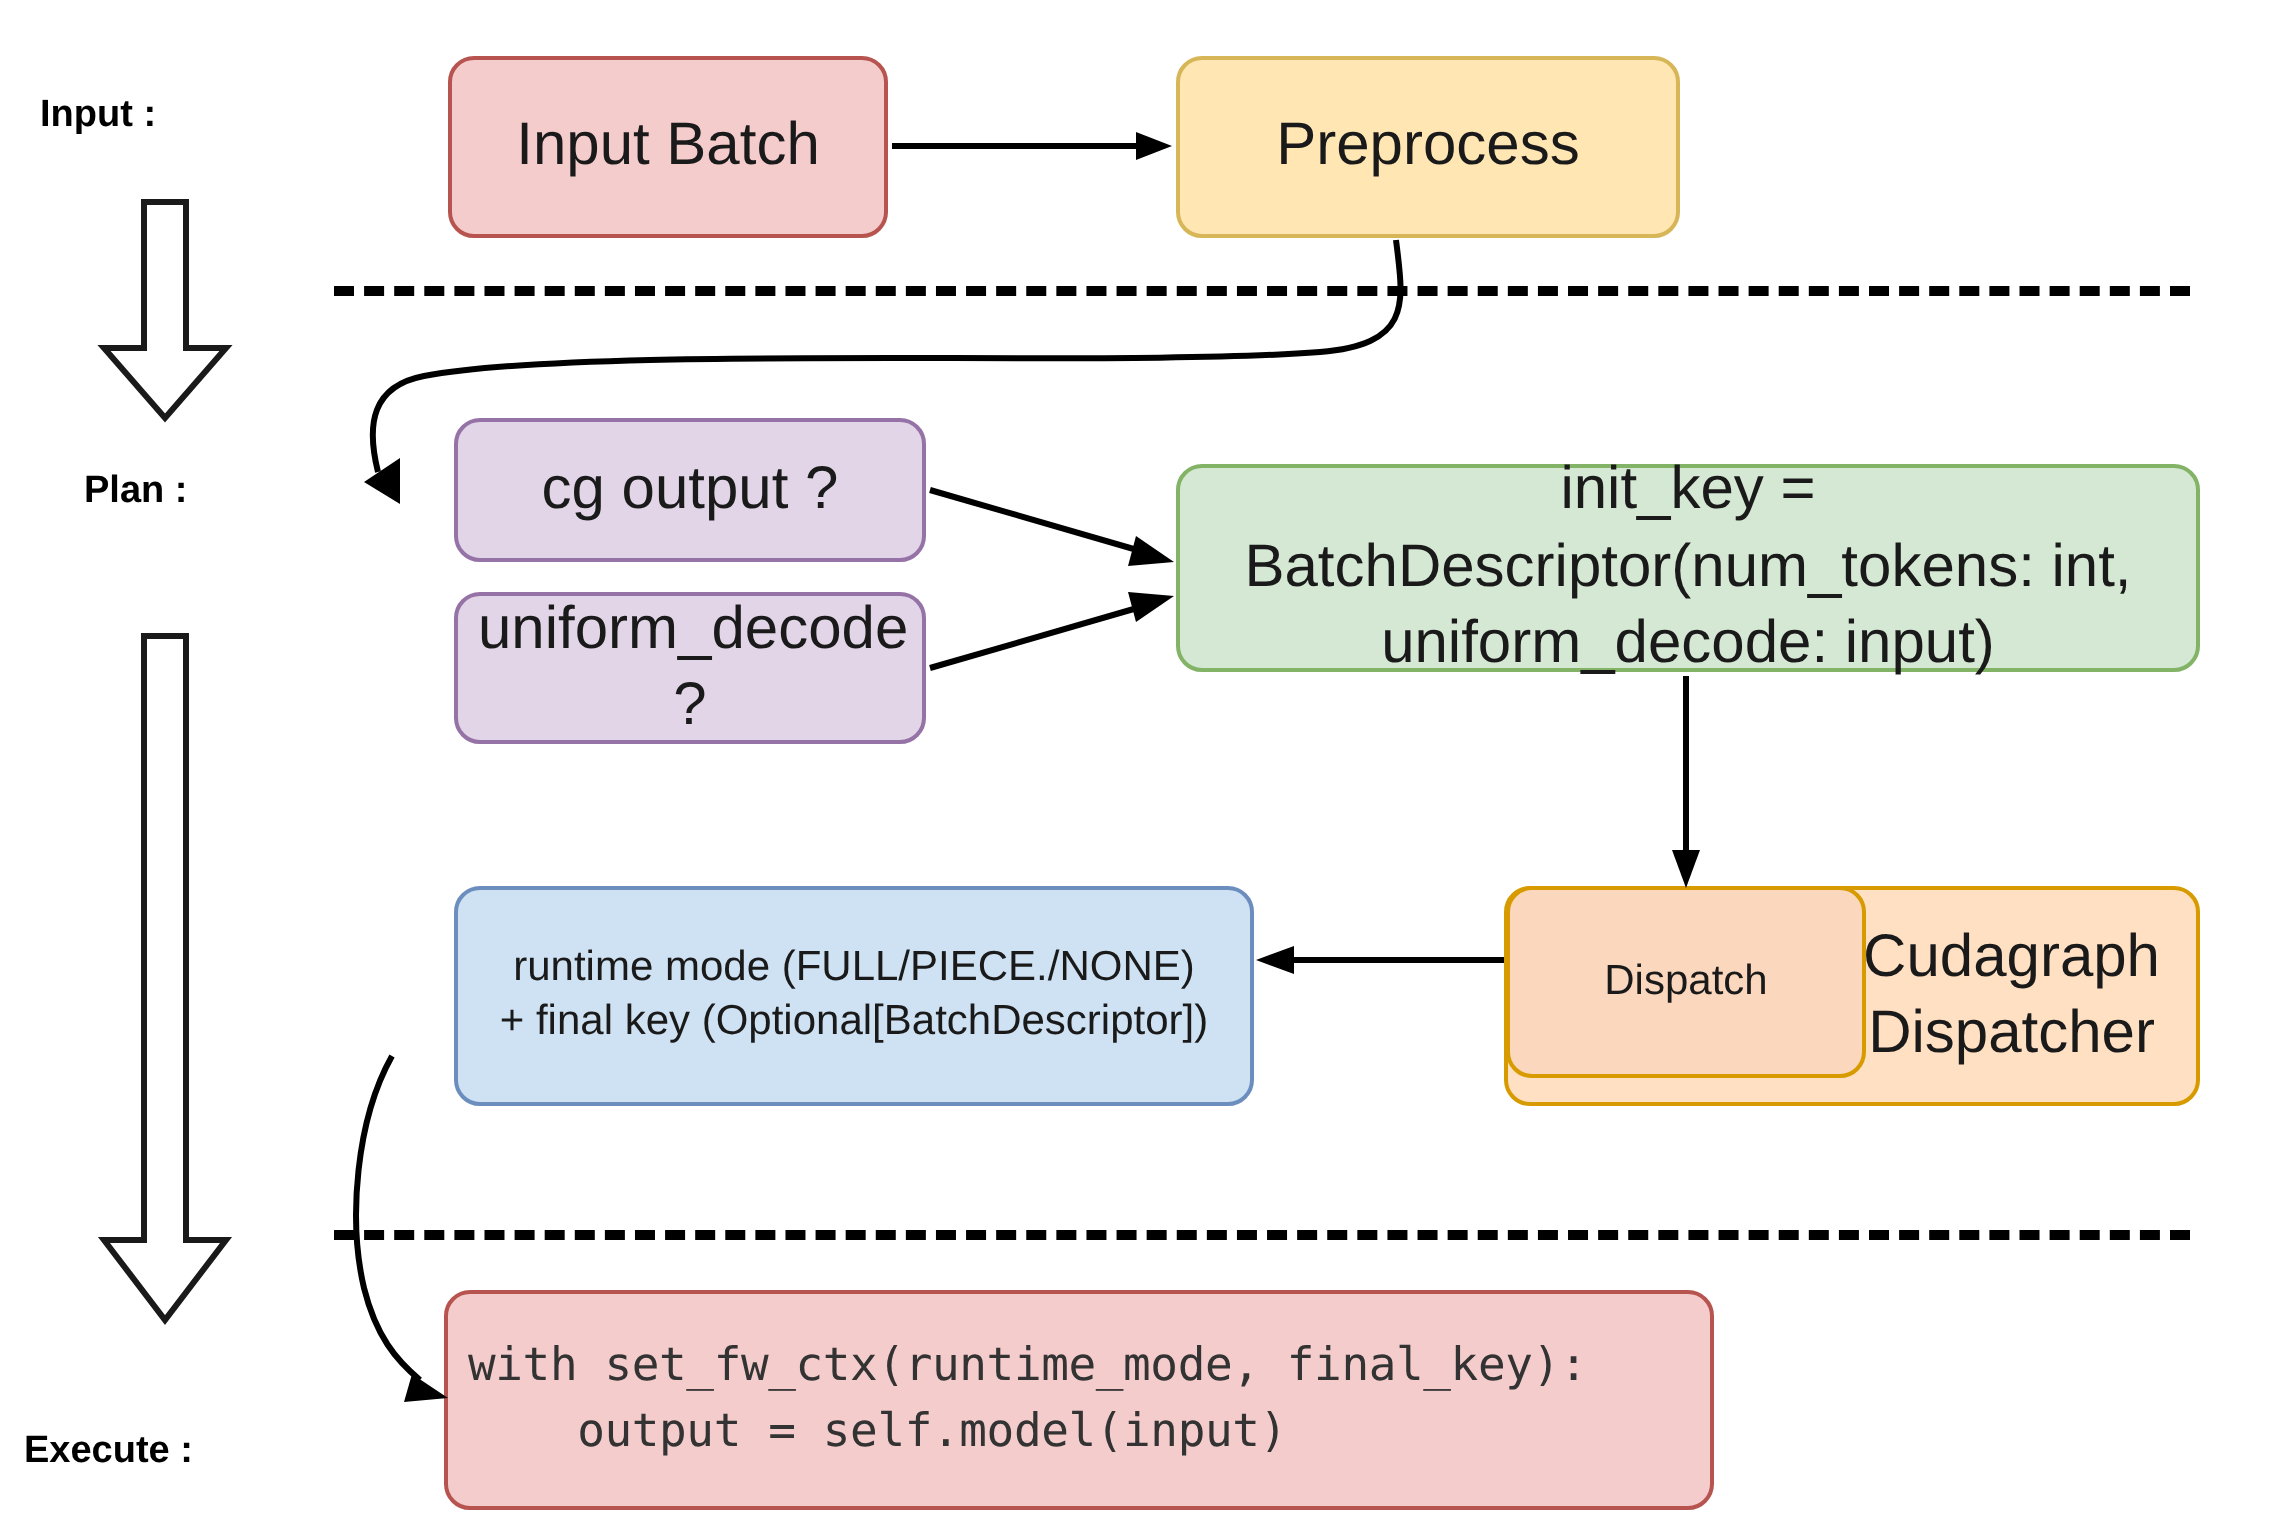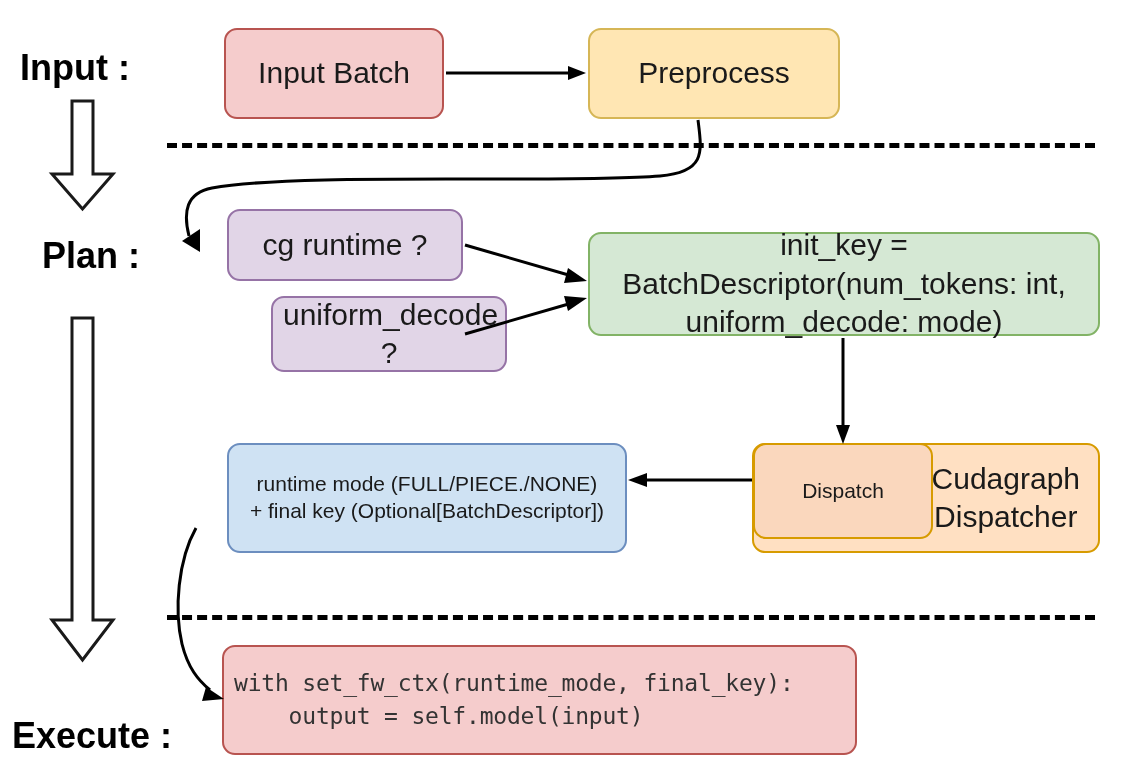--- a/index.html
+++ b/index.html
@@ -14,21 +14,21 @@
     position: relative;
     width: 1142px;
     height: 770px;
     background: #ffffff;
     overflow: hidden;
   }
   .stage-label {
     position: absolute;
     font-family: "Liberation Sans", sans-serif;
     font-weight: bold;
-    font-size: 36px;
+    font-size: 19px;
     color: #000000;
     white-space: nowrap;
     letter-spacing: 0px;
   }
   .node {
     position: absolute;
     box-sizing: border-box;
     border-radius: 13px;
     border: 2px solid #000;
     display: flex;
@@ -130,30 +130,30 @@
 
   <div class="node node-pink" style="left:224px; top:28px; width:220px; height:91px;">
     <span class="txt">Input Batch</span>
   </div>
 
   <div class="node node-yellow" style="left:588px; top:28px; width:252px; height:91px;">
     <span class="txt">Preprocess</span>
   </div>
 
   <div class="node node-purple" style="left:227px; top:209px; width:236px; height:72px;">
-    <span class="txt">cg runtime ?</span>
-  </div>
-
-  <div class="node node-purple" style="left:227px; top:296px; width:236px; height:76px;margin-left:44px;">
+    <span class="txt">cg output ?</span>
+  </div>
+
+  <div class="node node-purple" style="left:227px; top:296px; width:236px; height:76px;">
     <span class="txt">uniform_decode ?</span>
   </div>
 
   <div class="node node-green" style="left:588px; top:232px; width:512px; height:104px;">
     <span class="txt">init_key = BatchDescriptor(num_tokens: int,
-uniform_decode: mode)</span>
+uniform_decode: input)</span>
   </div>
 
   <div class="node node-orange-outer" style="left:752px; top:443px; width:348px; height:110px; justify-content:flex-end; padding-right:18px;">
     <span class="txt" style="width:auto; text-align:center;">Cudagraph
 Dispatcher</span>
   </div>
 
   <div class="node node-orange-inner" style="left:753px; top:443px; width:180px; height:96px; font-size:21px;">
     <span class="txt">Dispatch</span>
   </div>

